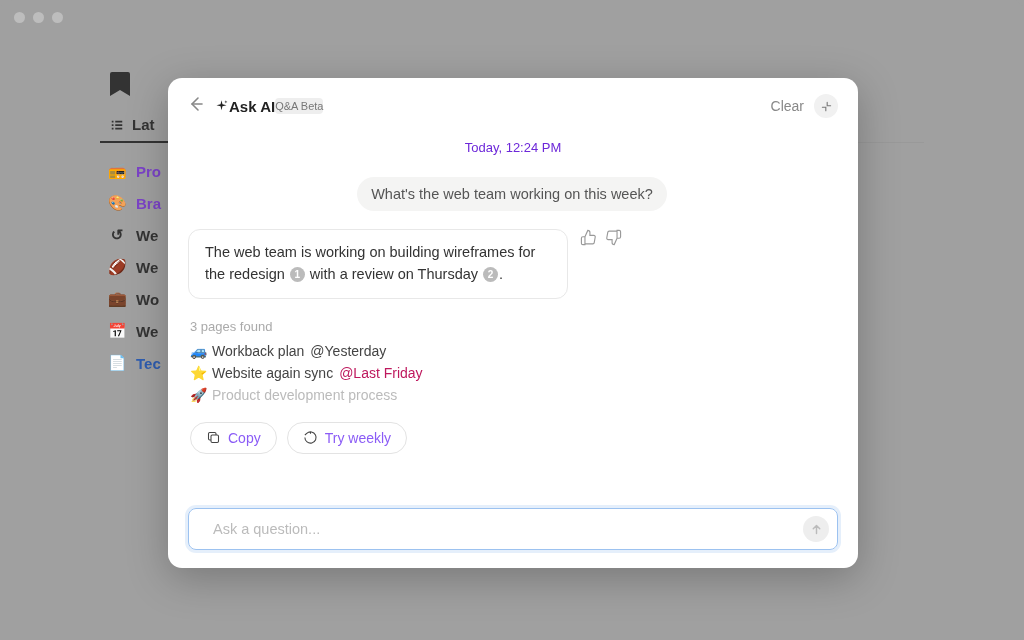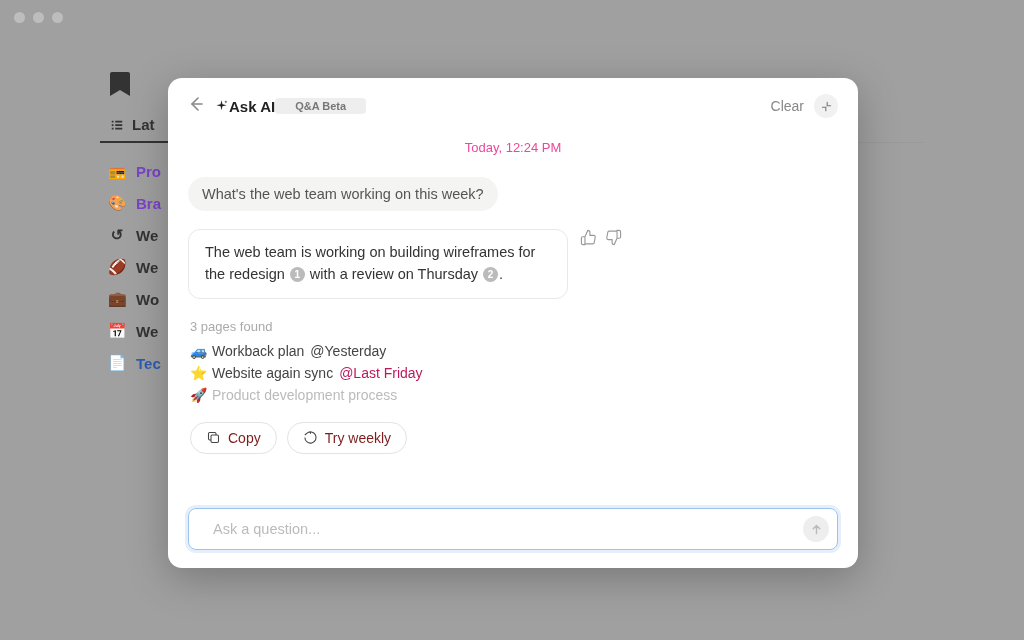--- a/index.html
+++ b/index.html
@@ -45,44 +45,44 @@
       display: flex; flex-direction: column;
       padding: 16px 20px 18px 20px;
     }
     .modal-header {
       display:flex; align-items:center; justify-content:space-between;
     }
     .modal-header-left { display:flex; align-items:center; gap:10px; }
     .back-btn { color:#777; font-size:18px; cursor:pointer; }
     .title-group { display:flex; align-items:center; }
     .ai-title { font-weight:700; font-size:15px; color:#222; }
-    .badge { background:#eee; color:#777; font-size:11px; padding:2px 20px; border-radius:4px; font-weight:700;}
+    .badge { background:#eee; color:#777; font-size:11px; padding:2px 0; border-radius:4px; font-weight:400;}
     .modal-header-right { display:flex; align-items:center; gap:10px; }
     .clear-btn { color:#888; font-size:14px; cursor:pointer; }
     .collapse-btn { width:24px; height:24px; border-radius:50%; background:#f1f1f1; display:flex; align-items:center; justify-content:center; cursor:pointer;}
     .collapse-btn svg { width:11px; height:11px; }
 
     .chat-body { flex:1; overflow:hidden; padding-top: 22px; display:flex; flex-direction:column; }
-    .timestamp { text-align:center; color:#ec4899; font-size:13px; margin-bottom: 22px; }
-    .user-row { display:flex; justify-content:flex-start; margin-bottom: 18px; padding-right: 2px;}
+    .timestamp { text-align:center; color:#6d28d9; font-size:13px; margin-bottom: 22px; }
+    .user-row { display:flex; justify-content:center; margin-bottom: 18px; padding-right: 2px;}
     .user-bubble { background:#f4f4f3; color:#555; font-size:14.5px; padding:9px 14px; border-radius:18px; max-width: 80%; }
     .ai-row { display:flex; gap:12px; margin-bottom: 20px; }
     .ai-bubble { border:1px solid #e8e8e8; border-radius:12px; padding:12px 16px; font-size:14.5px; color:#333; line-height:1.5; max-width: 380px; }
     .cite { display:inline-flex; width:15px; height:15px; background:#bbb; color:#fff; border-radius:50%; font-size:10px; align-items:center; justify-content:center; vertical-align:middle; font-weight:600; margin:0 1px;}
     .feedback { display:flex; gap:8px; color:#888; }
     .feedback span { cursor:pointer; }
 
     .sources { font-size:13.5px; padding-left:2px; }
     .sources-header { color:#aaa; margin-bottom:6px; font-size:13px;}
     .source-row { display:flex; gap:6px; padding:3px 0; color:#444; font-size:14px; align-items:center;}
     .source-row.dim { color:#bbb; }
     .source-em { width:16px; text-align:center; }
 
     .action-row { display:flex; gap:10px; margin-top:16px; padding-left:2px;}
-    .action-btn { display:flex; align-items:center; gap:7px; border:1px solid #e3e3e3; background:#fff; border-radius:18px; padding:7px 15px; font-size:14px; color:#7f1d1d; cursor:pointer; }
+    .action-btn { display:flex; align-items:center; gap:7px; border:1px solid #e3e3e3; background:#fff; border-radius:18px; padding:7px 15px; font-size:14px; color:#8b5cf6; cursor:pointer; }
 
     .input-row { margin-top: 14px; }
     .ask-input-wrap { border:1.5px solid #9cc2f0; box-shadow: 0 0 0 3px rgba(150,190,240,0.25); border-radius:8px; display:flex; align-items:center; padding:0 8px 0 24px; height:42px; }
     .ask-input { flex:1; border:none; outline:none; font-size:14.5px; color:#333; background:transparent;}
     .ask-input::placeholder { color:#bbb; }
     .send-btn { width:26px; height:26px; border-radius:50%; background:#eee; display:flex; align-items:center; justify-content:center; color:#bbb;}
 
     .sparkle svg { display:block; }
   </style>
 </head>

